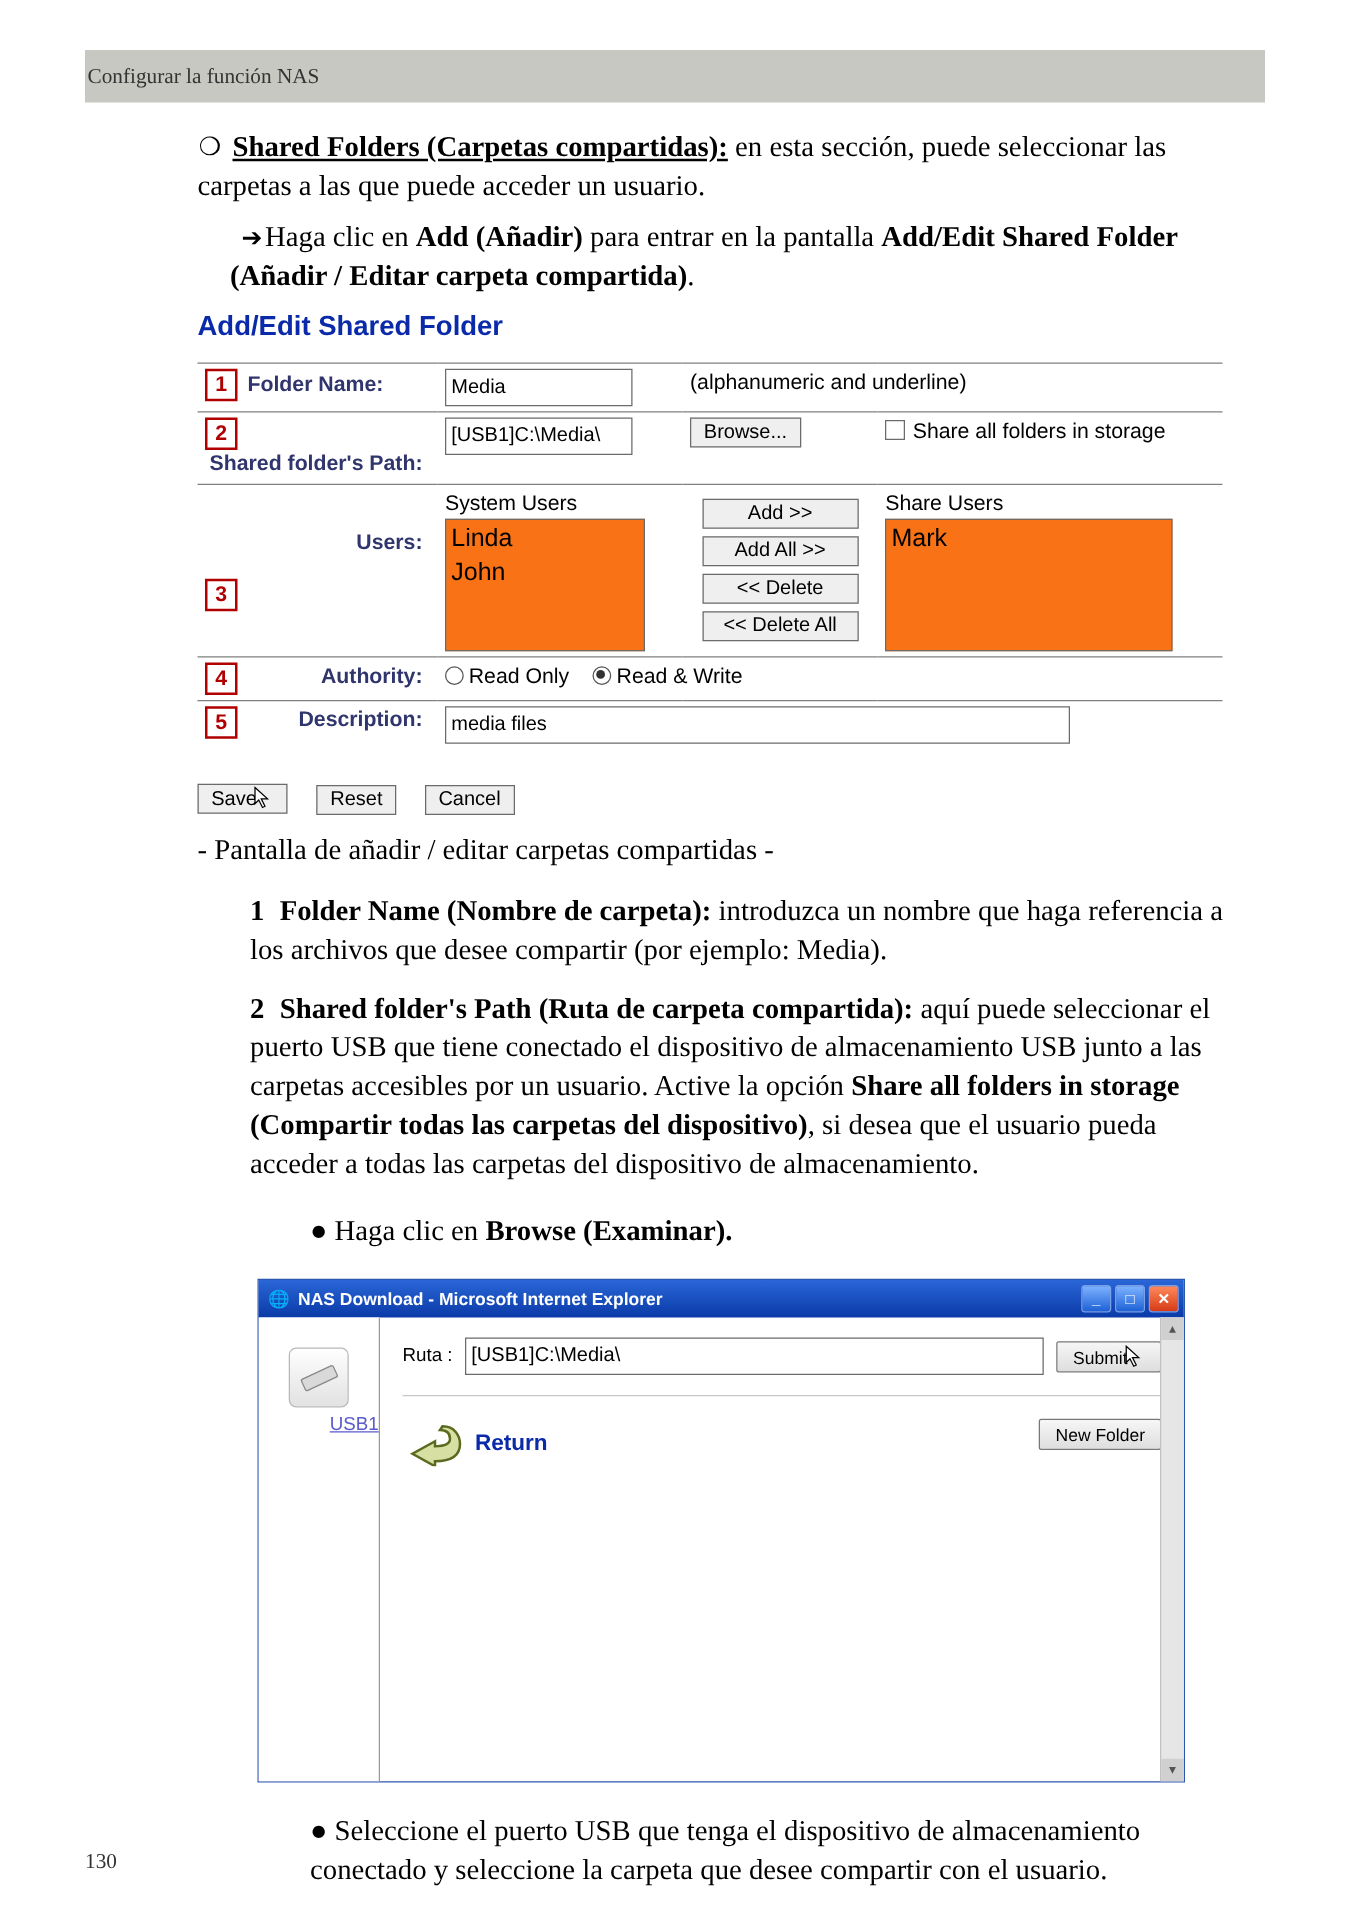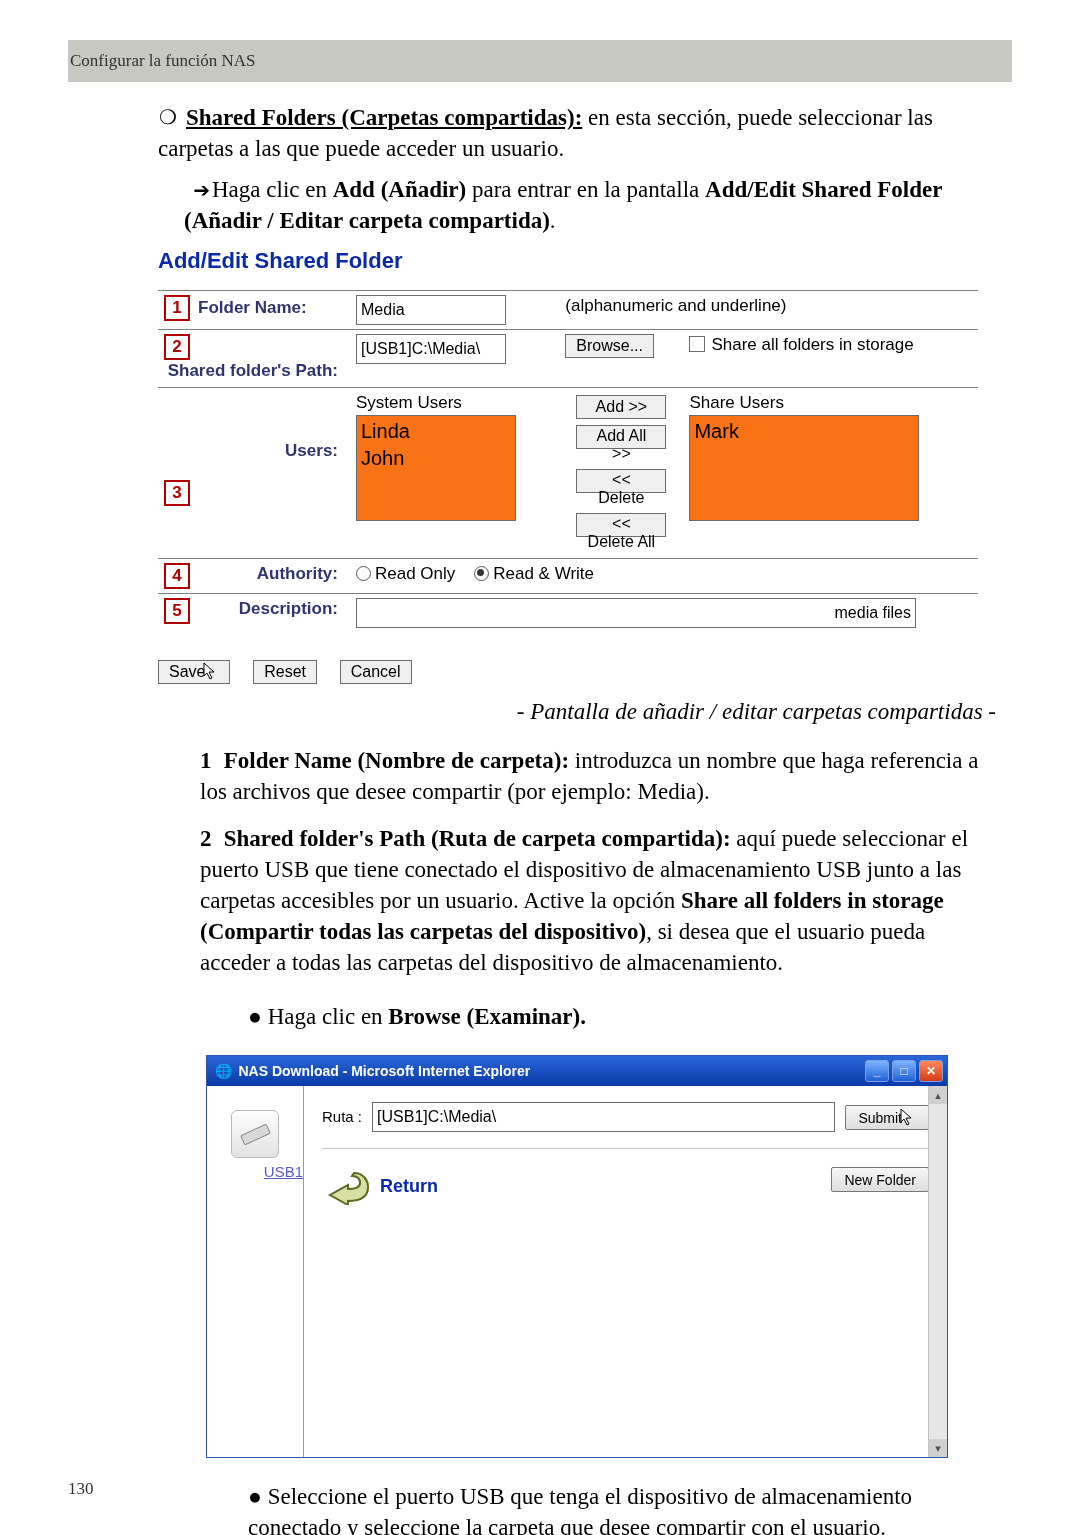--- a/index.html
+++ b/index.html
@@ -5,39 +5,39 @@
   html,body{margin:0;padding:0;background:#fff;font-family:"Times New Roman",serif;color:#000}
   .page{width:1080px;height:1535px;box-sizing:border-box;padding:40px 68px 40px 68px;background:#fff;position:relative}
   .header-band{background:#c7c8c1;height:42px;line-height:42px;padding-left:2px;font-size:17px;color:#333;margin-bottom:20px}
   .content{font-size:23px;line-height:1.35;padding-left:90px;padding-right:16px}
   .circle{font-family:Arial,sans-serif;display:inline-block;width:20px;text-align:center;margin-right:8px;font-size:20px;vertical-align:1px}
   .arrow{display:inline-block;width:26px;text-align:right;margin-right:2px;font-size:20px;vertical-align:0}
   .uline{text-decoration:underline}
   .b{font-weight:bold}
   .lvl1{margin:0 0 10px 0}
   .lvl2{margin:6px 0 10px 26px}
-  .caption{text-align:right;font-style:italic;margin:12px 0 18px 0}
+  .caption{text-align:left;margin:12px 0 18px 0}
   .numlist{margin-left:30px}
   .numitem{margin:0 0 16px 12px}
   .numlabel{font-weight:bold;display:inline-block;width:18px}
   .bullet{margin-left:60px}
   .page-num{position:absolute;left:68px;bottom:36px;font-size:17px;color:#333}
 
   
   .ui1{font-family:Arial,Helvetica,sans-serif;font-size:17px;color:#000;margin:8px 0 10px 0}
   .ui1 .title{color:#0a2aa9;font-weight:bold;font-size:22px;margin:0 0 14px 0}
   .ui1-table{border-collapse:collapse;width:820px}
   .ui1-table td{padding:4px 6px;vertical-align:top}
   .row-sep td{border-top:1px solid #808080}
   .idx{border:2px solid #b00000;background:#fff;display:inline-block;width:22px;height:22px;text-align:center;font-weight:bold;color:#b00000;font-family:Arial;font-size:17px;line-height:22px;margin-right:8px}
   .rlabel{color:#30356d;font-weight:bold;text-align:left;white-space:nowrap;padding-right:6px}
   .txtin{font-family:Arial;font-size:16px;border:1px solid #6b6b6b;background:#fff;padding:14px 4px;height:22px;box-sizing:border-box}
   .btn{font-family:Arial;font-size:16px;border:1px solid #6b6b6b;background:#efefef;padding:1px 10px;height:24px;box-sizing:border-box;cursor:pointer}
   .listbox{border:1px solid #6b6b6b;background:#f97316;padding:2px 4px;font-size:20px}
-  .movebtns button{width:90px;margin:3px 0}
+  .movebtns button{width:125px;margin:3px 0}
   .chk{width:14px;height:14px;border:1px solid #6b6b6b;display:inline-block;vertical-align:-2px;margin-right:6px}
   .radio{width:13px;height:13px;border:1px solid #555;border-radius:50%;display:inline-block;vertical-align:-2px;margin:0 4px 0 0;position:relative}
   .radio.sel::after{content:"";position:absolute;left:2px;top:2px;width:7px;height:7px;border-radius:50%;background:#333}
   .cursor{display:inline-block;vertical-align:-3px;margin-left:-2px}
   .cursor svg{width:16px;height:18px}
   .ui1-actions{margin-top:28px}
   .ui1-actions .btn{margin-right:18px}
 
   
   .ui2{font-family:Tahoma,Arial,sans-serif;font-size:15px;width:740px;margin:18px auto 14px auto;border:1px solid #2c57b0;background:#fff;position:relative}
@@ -113,21 +113,21 @@
         <tr class="row-sep">
           <td style="text-align:right"><span class="idx" style="float:left">4</span><span class="rlabel">Authority:</span></td>
           <td colspan="3">
             <span class="radio"></span><span>Read Only</span>
             &nbsp;&nbsp;
             <span class="radio sel"></span><span>Read &amp; Write</span>
           </td>
         </tr>
         <tr class="row-sep">
           <td style="text-align:right"><span class="idx" style="float:left">5</span><span class="rlabel">Description:</span></td>
-          <td colspan="3"><input class="txtin" style="width: 560px; text-align: right;" value="media files"></td>
+          <td colspan="3"><input class="txtin" style="width: 500px;" value="media files"></td>
         </tr>
       </tbody>
         </table>
       <div class="ui1-actions">
         <button class="btn"><span>Save</span><span class="cursor"><svg viewBox="0 0 16 18">
                 <path d="M1 1 L1 14 L4 11 L7 17 L9 16 L6 10 L11 10 Z" fill="#fff" stroke="#000" stroke-width="1"></path>
               </svg></span></button>
         <button class="btn">Reset</button>
         <button class="btn">Cancel</button>
       </div>

